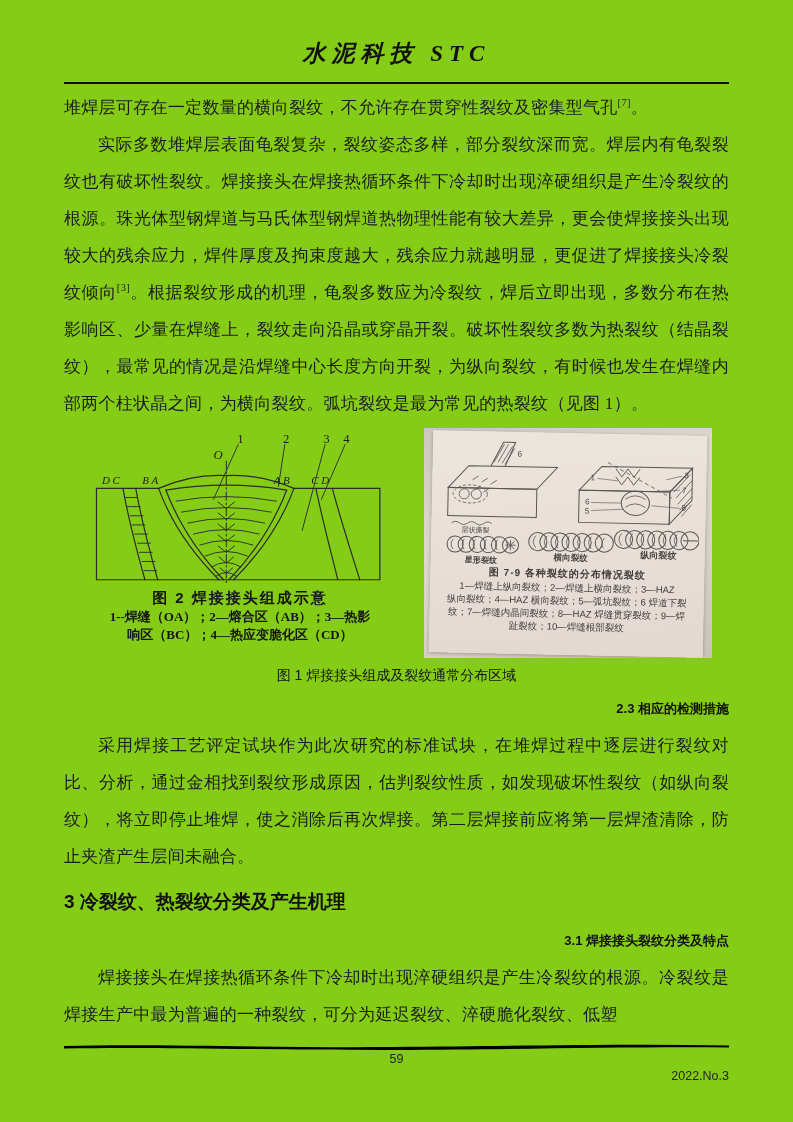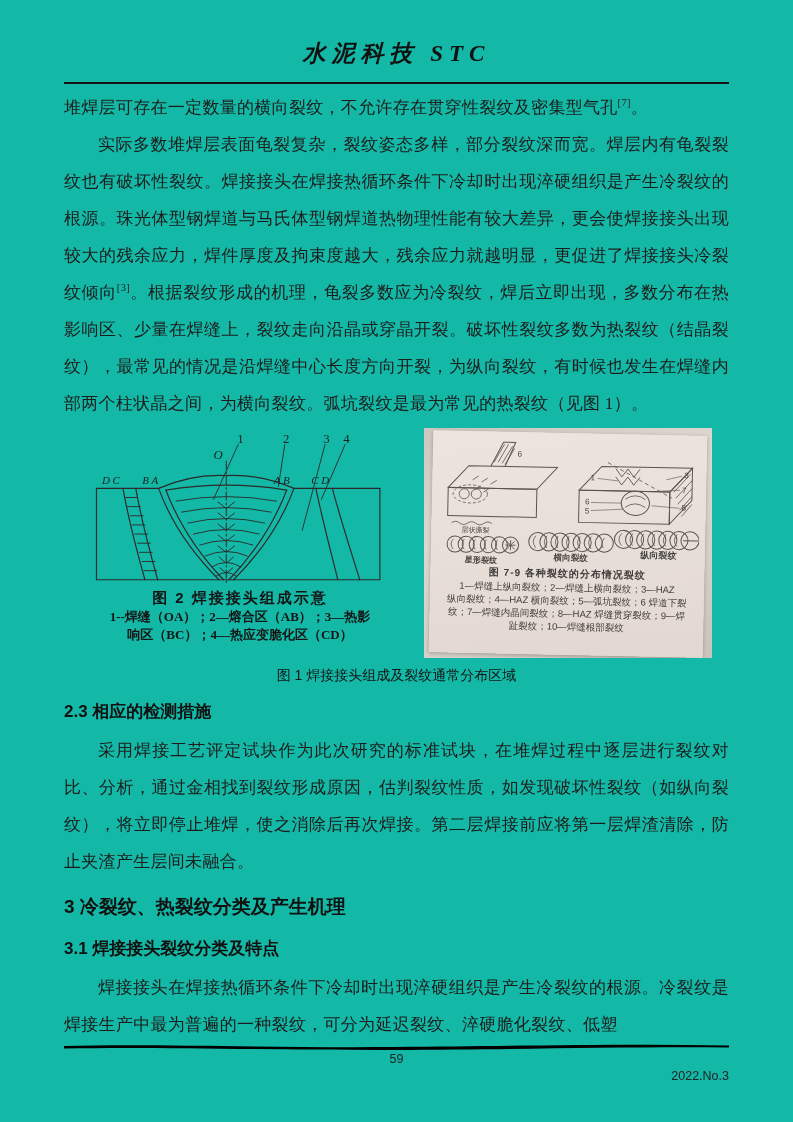--- a/index.html
+++ b/index.html
@@ -1,35 +1,35 @@
 <!DOCTYPE html>
 <html><head>
 <meta charset="utf-8">
 <style>
   html,body{margin:0;padding:0;background:#ffffff;}
-  .page{position:relative;width:793px;height:1122px;margin:0 auto;background:#14b8a6;overflow:hidden;color:#1c1c1c;}
+  .page{position:relative;width:793px;height:1122px;margin:0 auto;background:#84cc16;overflow:hidden;color:#1c1c1c;}
   .journal-header{padding-top:38px;text-align:center;font-family:"Liberation Serif","DejaVu Serif",serif;font-style:italic;font-size:23px;font-weight:600;letter-spacing:6px;color:#111;}
   .header-rule{margin:13px 64px 0 64px;border-top:2px solid #111;height:0;}
   main{padding:0 64px;}
   .body-text{font-family:"Liberation Serif","DejaVu Serif",serif;font-size:17px;line-height:37px;text-align:justify;margin:0;letter-spacing:.3px;}
   .body-text.first{margin-top:5px;}
   .body-text.indent{text-indent:2em;}
   sup{font-size:10.5px;line-height:0;}
   .figures-row{display:flex;gap:8px;margin-top:6px;align-items:flex-start;height:232px;}
   .fig-left{width:352px;flex:0 0 auto;text-align:center;}
   .fig7-svg{width:340px;height:160px;display:block;margin:0 auto;}
   .fig7-title{font-family:"Liberation Sans","DejaVu Sans",sans-serif;font-weight:bold;font-size:15px;line-height:20px;color:#151515;letter-spacing:2px;}
   .fig7-legend{font-family:"Liberation Serif","DejaVu Serif",serif;font-weight:bold;font-size:13px;line-height:18px;color:#151515;}
   .photo{flex:0 0 auto;width:288px;height:230px;background:linear-gradient(160deg,#cdc7c0 0%,#ddd7d0 35%,#d6d0c9 70%,#c9c3bc 100%);position:relative;overflow:hidden;}
   .photo-paper{position:absolute;left:7px;top:5px;width:270px;height:218px;background:linear-gradient(175deg,#ece5de 0%,#e7ded7 55%,#e2d8d1 100%);transform:rotate(1.2deg);box-shadow:0 1px 4px rgba(60,50,45,.35);padding:4px 2px 0 2px;}
   .photo-caption{font-family:"Liberation Sans","DejaVu Sans",sans-serif;color:#3f3b39;text-align:center;}
   .photo-caption .pc-title{font-size:10px;line-height:14px;font-weight:bold;letter-spacing:1px;}
   .photo-caption .pc-line{font-size:9.5px;line-height:13px;}
   .fig-caption{margin-top:7px;text-align:center;font-family:"Liberation Sans","DejaVu Sans",sans-serif;font-weight:normal;font-size:14px;color:#141414;}
-  h2.sec{font-family:"Liberation Sans","DejaVu Sans",sans-serif;font-size:17px;margin:15px 0 9px 0;color:#101010;}
+  h2.sec{font-family:"Liberation Sans","DejaVu Sans",sans-serif;font-size:13px;margin:15px 0 9px 0;color:#101010;text-align:right;}
   h1.sec{font-family:"Liberation Sans","DejaVu Sans",sans-serif;font-size:19px;margin:14px 0 2px 0;color:#101010;}
   h2.sec.tight{margin-top:17px;}
   .page-footer{position:absolute;left:64px;right:64px;top:1042px;}
   .footer-rule{display:block;width:100%;height:9px;}
   .footer-row{position:relative;height:20px;font-family:"Liberation Sans","DejaVu Sans",sans-serif;font-size:12.5px;color:#222;}
   .footer-page{position:absolute;left:50%;transform:translateX(-50%);top:1px;}
   .footer-issue{position:absolute;right:0;top:18px;}
 </style>
 </head>
 <body>

